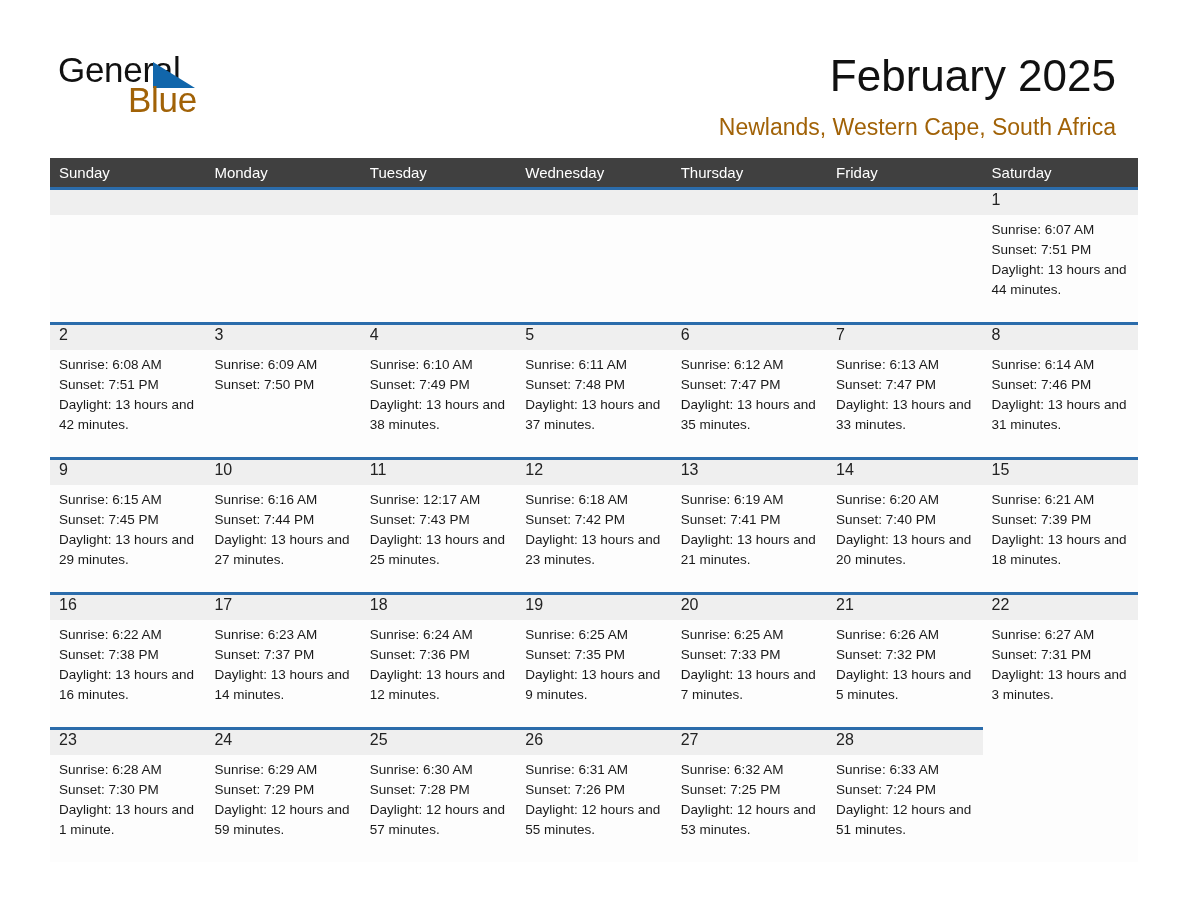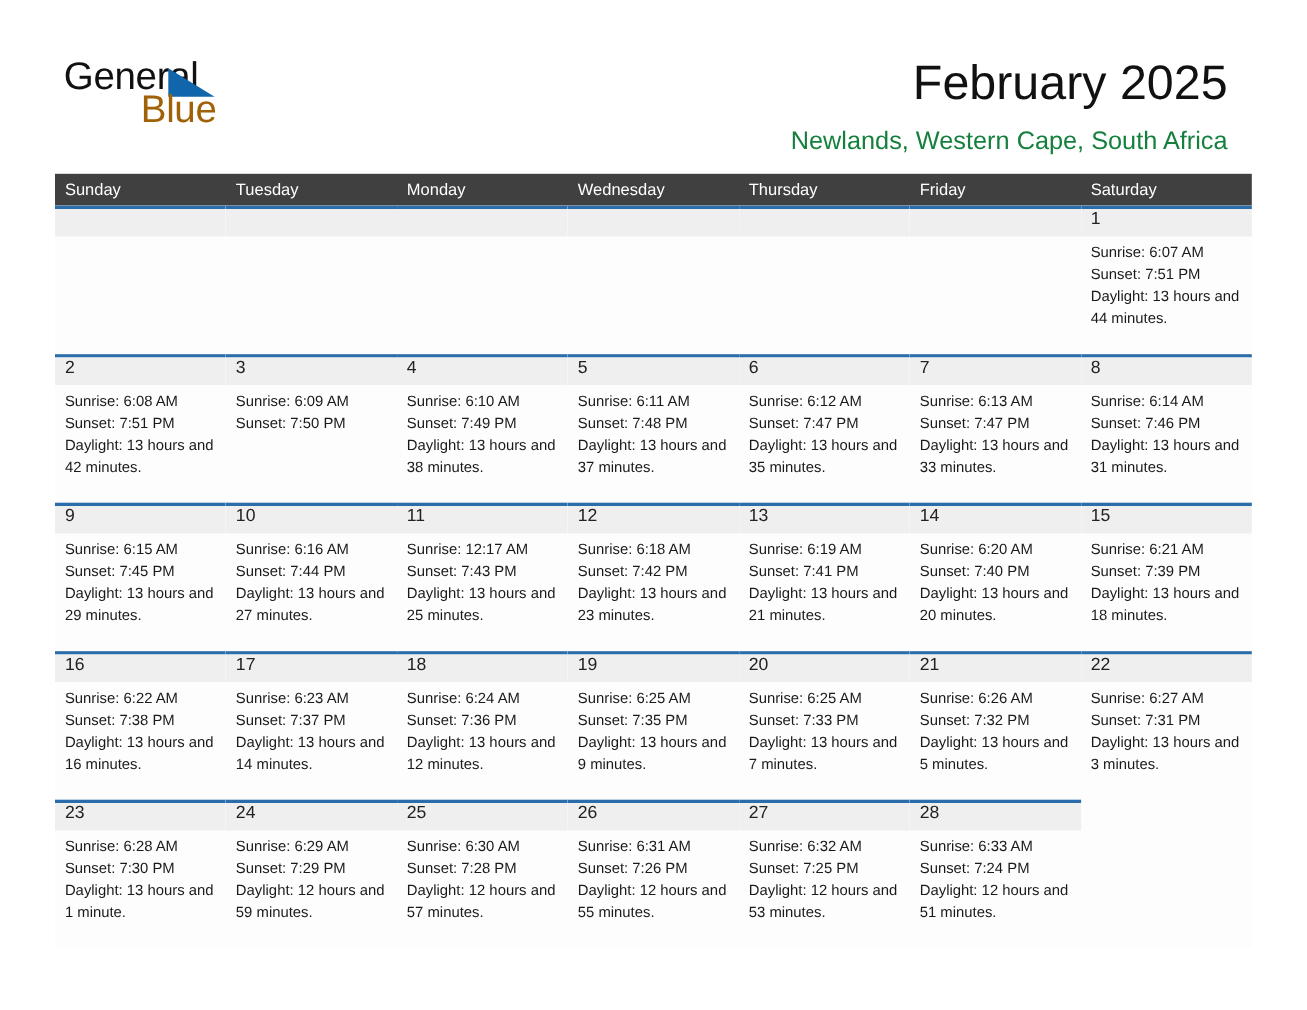--- a/index.html
+++ b/index.html
@@ -77,21 +77,21 @@
     font-size: 44px;
     line-height: 52px;
     font-weight: normal;
     color: #111111;
     margin: 0;
     white-space: nowrap;
   }
   .cal-subtitle {
     font-size: 23px;
     line-height: 30px;
-    color: #15803d;
+    color: #a16207;
     margin: 10px 0 0 0;
     white-space: nowrap;
   }
 
   
   .calendar {
     position: absolute;
     left: 50px;
     top: 158px;
     width: 1088px;
@@ -192,22 +192,22 @@
       <h1 class="cal-title">February 2025</h1>
       <div class="cal-subtitle">Newlands, Western Cape, South Africa</div>
     </div>
 
   </div>
 
   <div class="calendar">
 
     <div class="weekdays" style="background: #404040;">
       <div class="weekday">Sunday</div>
+      <div class="weekday">Monday</div>
       <div class="weekday">Tuesday</div>
-      <div class="weekday">Monday</div>
       <div class="weekday">Wednesday</div>
       <div class="weekday">Thursday</div>
       <div class="weekday">Friday</div>
       <div class="weekday">Saturday</div>
     </div>
 
     <div class="weeks-container">
         <div class="week first">
           <div class="daycell empty leading ">
             <span class="topbar" style="background: rgb(43, 108, 171);"></span>

